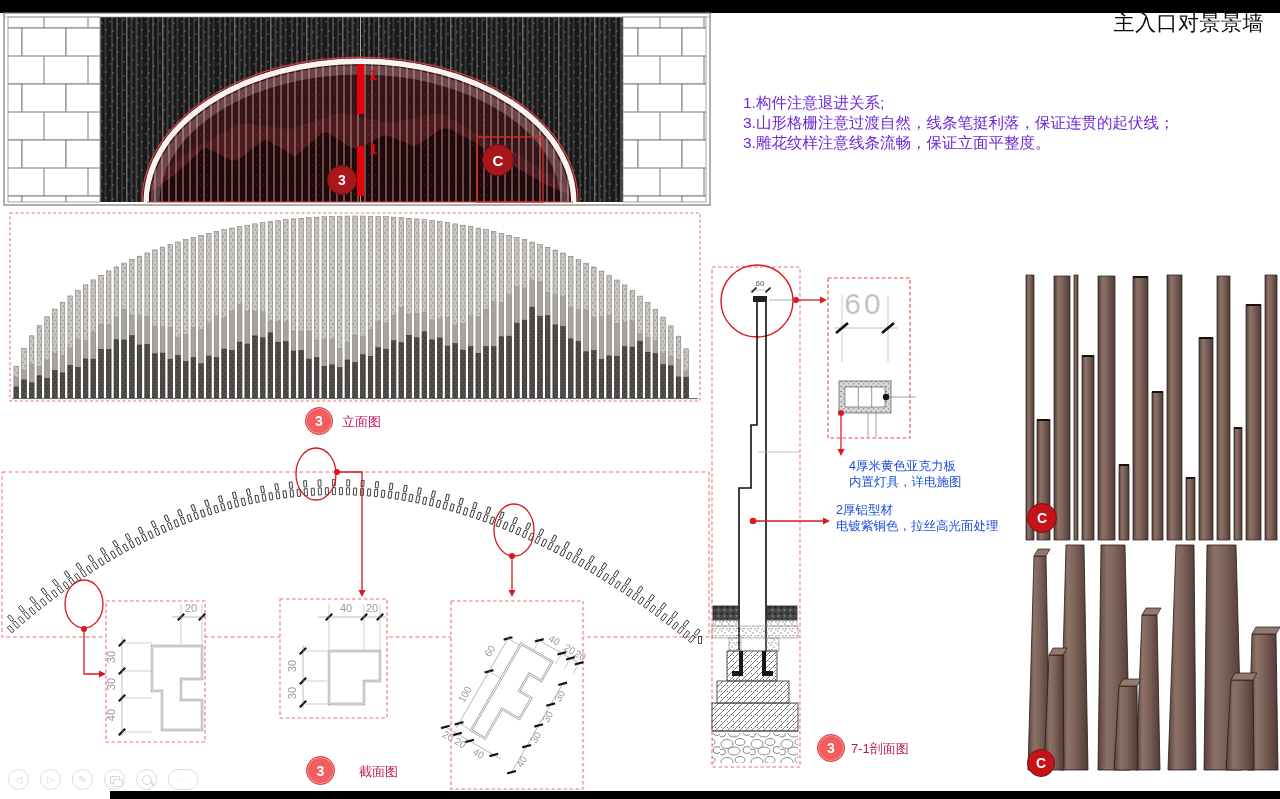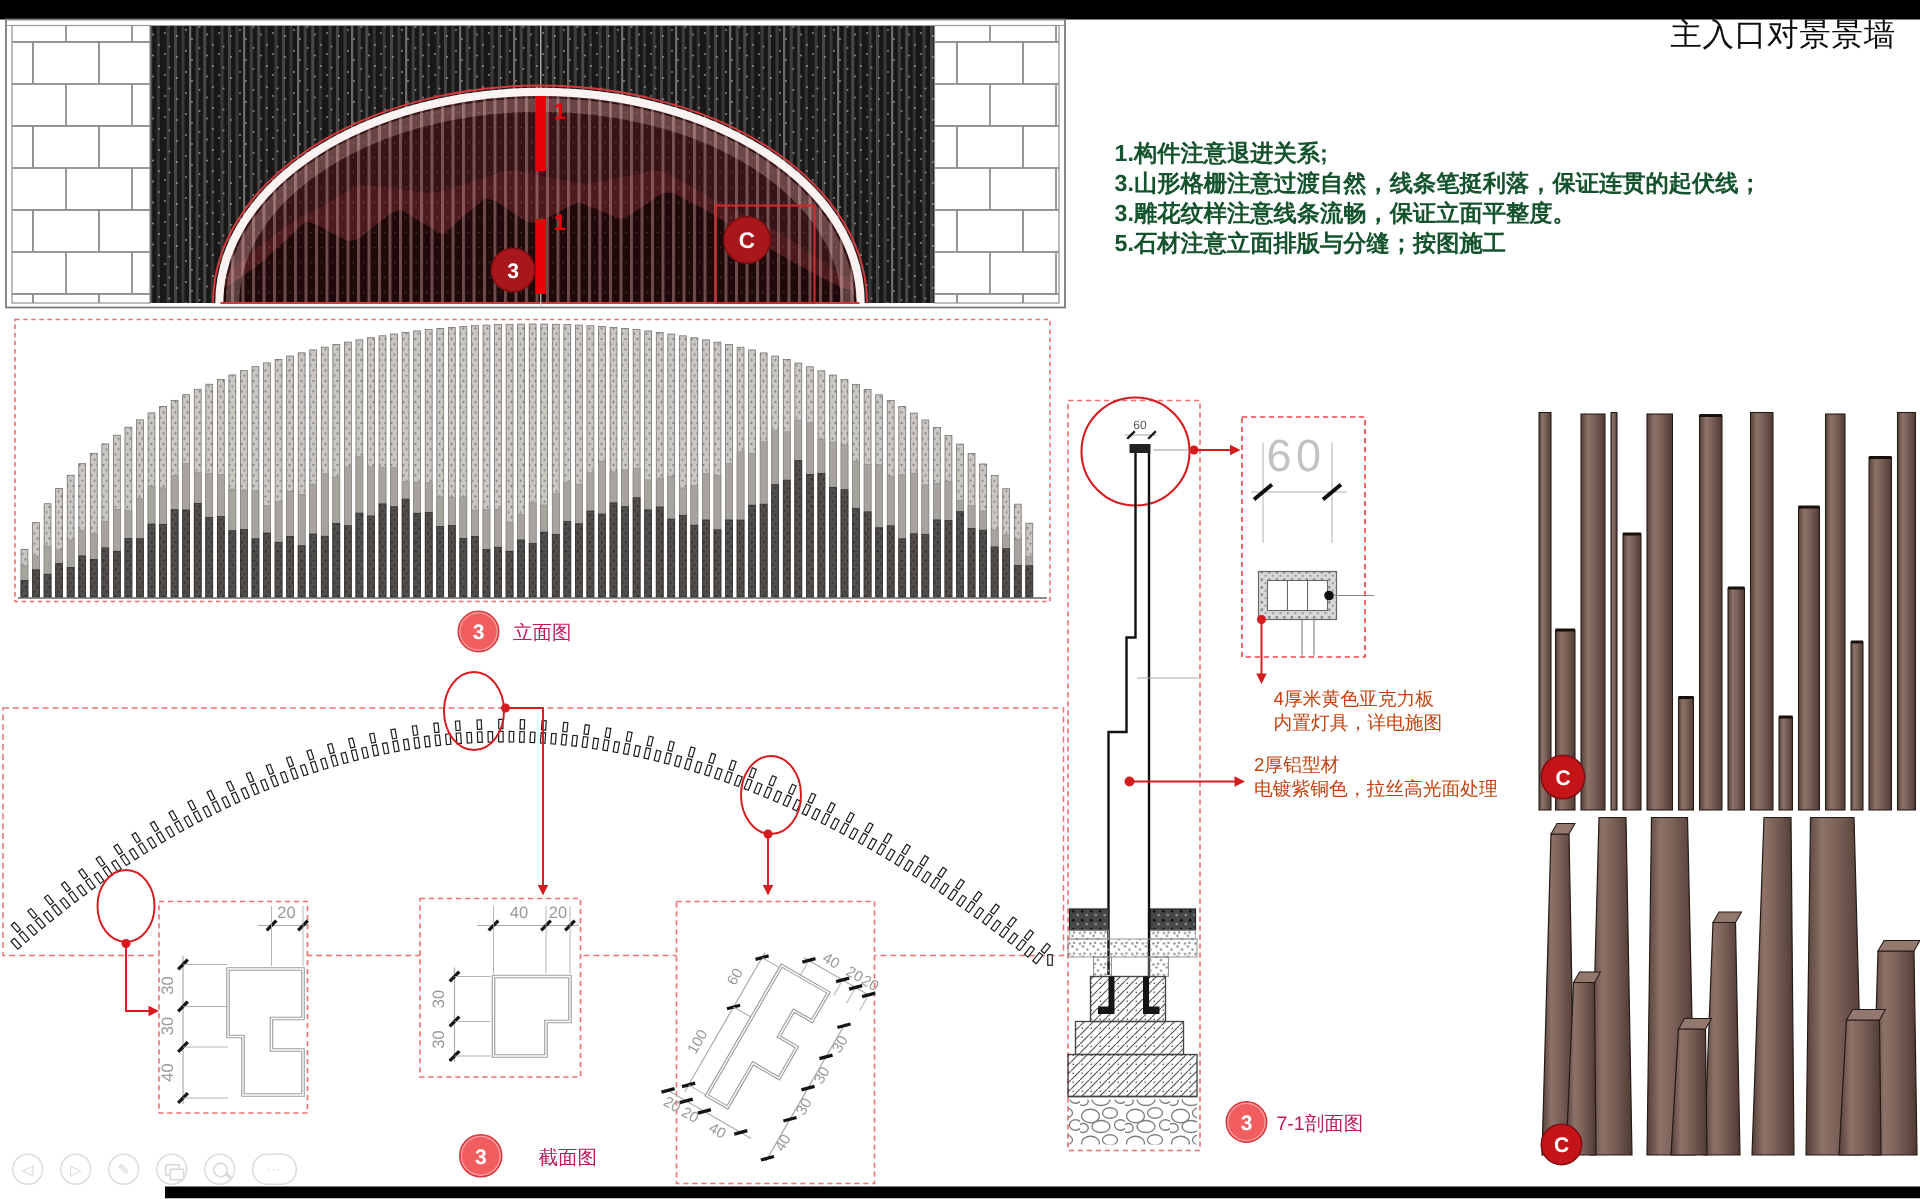--- a/index.html
+++ b/index.html
@@ -3,27 +3,27 @@
 <meta charset="utf-8">
 <style>
   html,body{margin:0;padding:0;background:#fff}
   body{width:1280px;height:799px;position:relative;overflow:hidden;font-family:"Liberation Sans",sans-serif}
   .abs{position:absolute}
   #bar-top{left:0;top:0;width:1280px;height:13px;background:#000}
   #bar-bottom{left:110px;top:791px;width:1170px;height:8px;background:#000}
   #dwg{left:0;top:0;pointer-events:none}
   svg text{font-family:"Liberation Sans","DejaVu Sans",sans-serif}
   #title{right:16px;top:9px;font-size:21px;font-weight:normal;color:#0d0d0d;letter-spacing:.5px}
-  #notes{left:743px;top:93px;font-size:15.5px;font-weight:bold;color:#14532d;line-height:20px;white-space:nowrap}
+  #notes{left:743px;top:93px;font-size:15.5px;font-weight:normal;color:#6d28d9;line-height:20px;white-space:nowrap}
   .badge{position:absolute;border-radius:50%;color:#fff;font-weight:bold;display:flex;align-items:center;justify-content:center;font-size:14px}
   .badge.pink{background:#f25e60;border:1px solid #d63a3d;box-shadow:0 0 0 1px rgba(255,255,255,.4) inset}
   .badge.dark{background:#a8171b;border:1px solid #7d0e12}
   .dwg-label{position:absolute;font-size:13px;color:#be185d;white-space:nowrap}
   .cut-num{position:absolute;color:#e8000b;font-weight:bold;font-size:15px}
-  .ann{position:absolute;font-size:12.5px;color:#c2410c;line-height:16px;white-space:nowrap}
+  .ann{position:absolute;font-size:12.5px;color:#1d4ed8;line-height:16px;white-space:nowrap}
   #toolbar{position:absolute;left:8px;top:769px;display:flex;gap:11px;align-items:center}
   .tb{width:19px;height:19px;border:1.6px solid #dcdcdc;border-radius:50%;color:#d5d5d5;display:flex;align-items:center;justify-content:center;font-size:10px;background:#fff}
   .tb.wide{width:28px;border-radius:10px;font-size:8px;letter-spacing:1px}
   .ic-slides{width:8px;height:6px;border:1.3px solid #d8d8d8;border-radius:1px;position:relative;display:block}
   .ic-slides::after{content:"";position:absolute;left:2px;top:2px;width:8px;height:6px;border:1.3px solid #d8d8d8;background:#fff;border-radius:1px}
   .ic-zoom{width:8px;height:8px;border:1.4px solid #d8d8d8;border-radius:50%;position:relative;display:block}
   .ic-zoom::after{content:"";position:absolute;width:5px;height:1.5px;background:#d8d8d8;transform:rotate(45deg);right:-4px;bottom:-1px}
 </style>
 </head>
 <body>
@@ -762,21 +762,20 @@
       <polygon points="1226,770 1254,770 1253,680 1231,680" fill="url(#slatG)" stroke="#241a16" stroke-width="0.8"></polygon>
       <polygon points="1231,680 1253,680 1257,673 1235,673" fill="#93786d" stroke="#241a16" stroke-width="0.7"></polygon>
     </g>
   </svg>
 
 <div id="title" class="abs">主入口对景景墙</div>
 <div id="notes" class="abs">
   <div>1.构件注意退进关系;</div>
   <div>3.山形格栅注意过渡自然，线条笔挺利落，保证连贯的起伏线；</div>
   <div>3.雕花纹样注意线条流畅，保证立面平整度。</div>
-  <div>5.石材注意立面排版与分缝；按图施工</div>
 </div>
 
 <span class="cut-num" style="left:369px;top:66px">1</span>
 <span class="cut-num" style="left:369px;top:140px">1</span>
 
 <div class="badge dark" style="left:327px;top:165px;width:28px;height:28px">3</div>
 <div class="badge dark" style="left:482px;top:144px;width:30px;height:30px;font-size:15px">C</div>
 
 <div class="badge pink" style="left:305px;top:407px;width:26px;height:26px">3</div>
 <div class="dwg-label" style="left:342px;top:413px">立面图</div>

